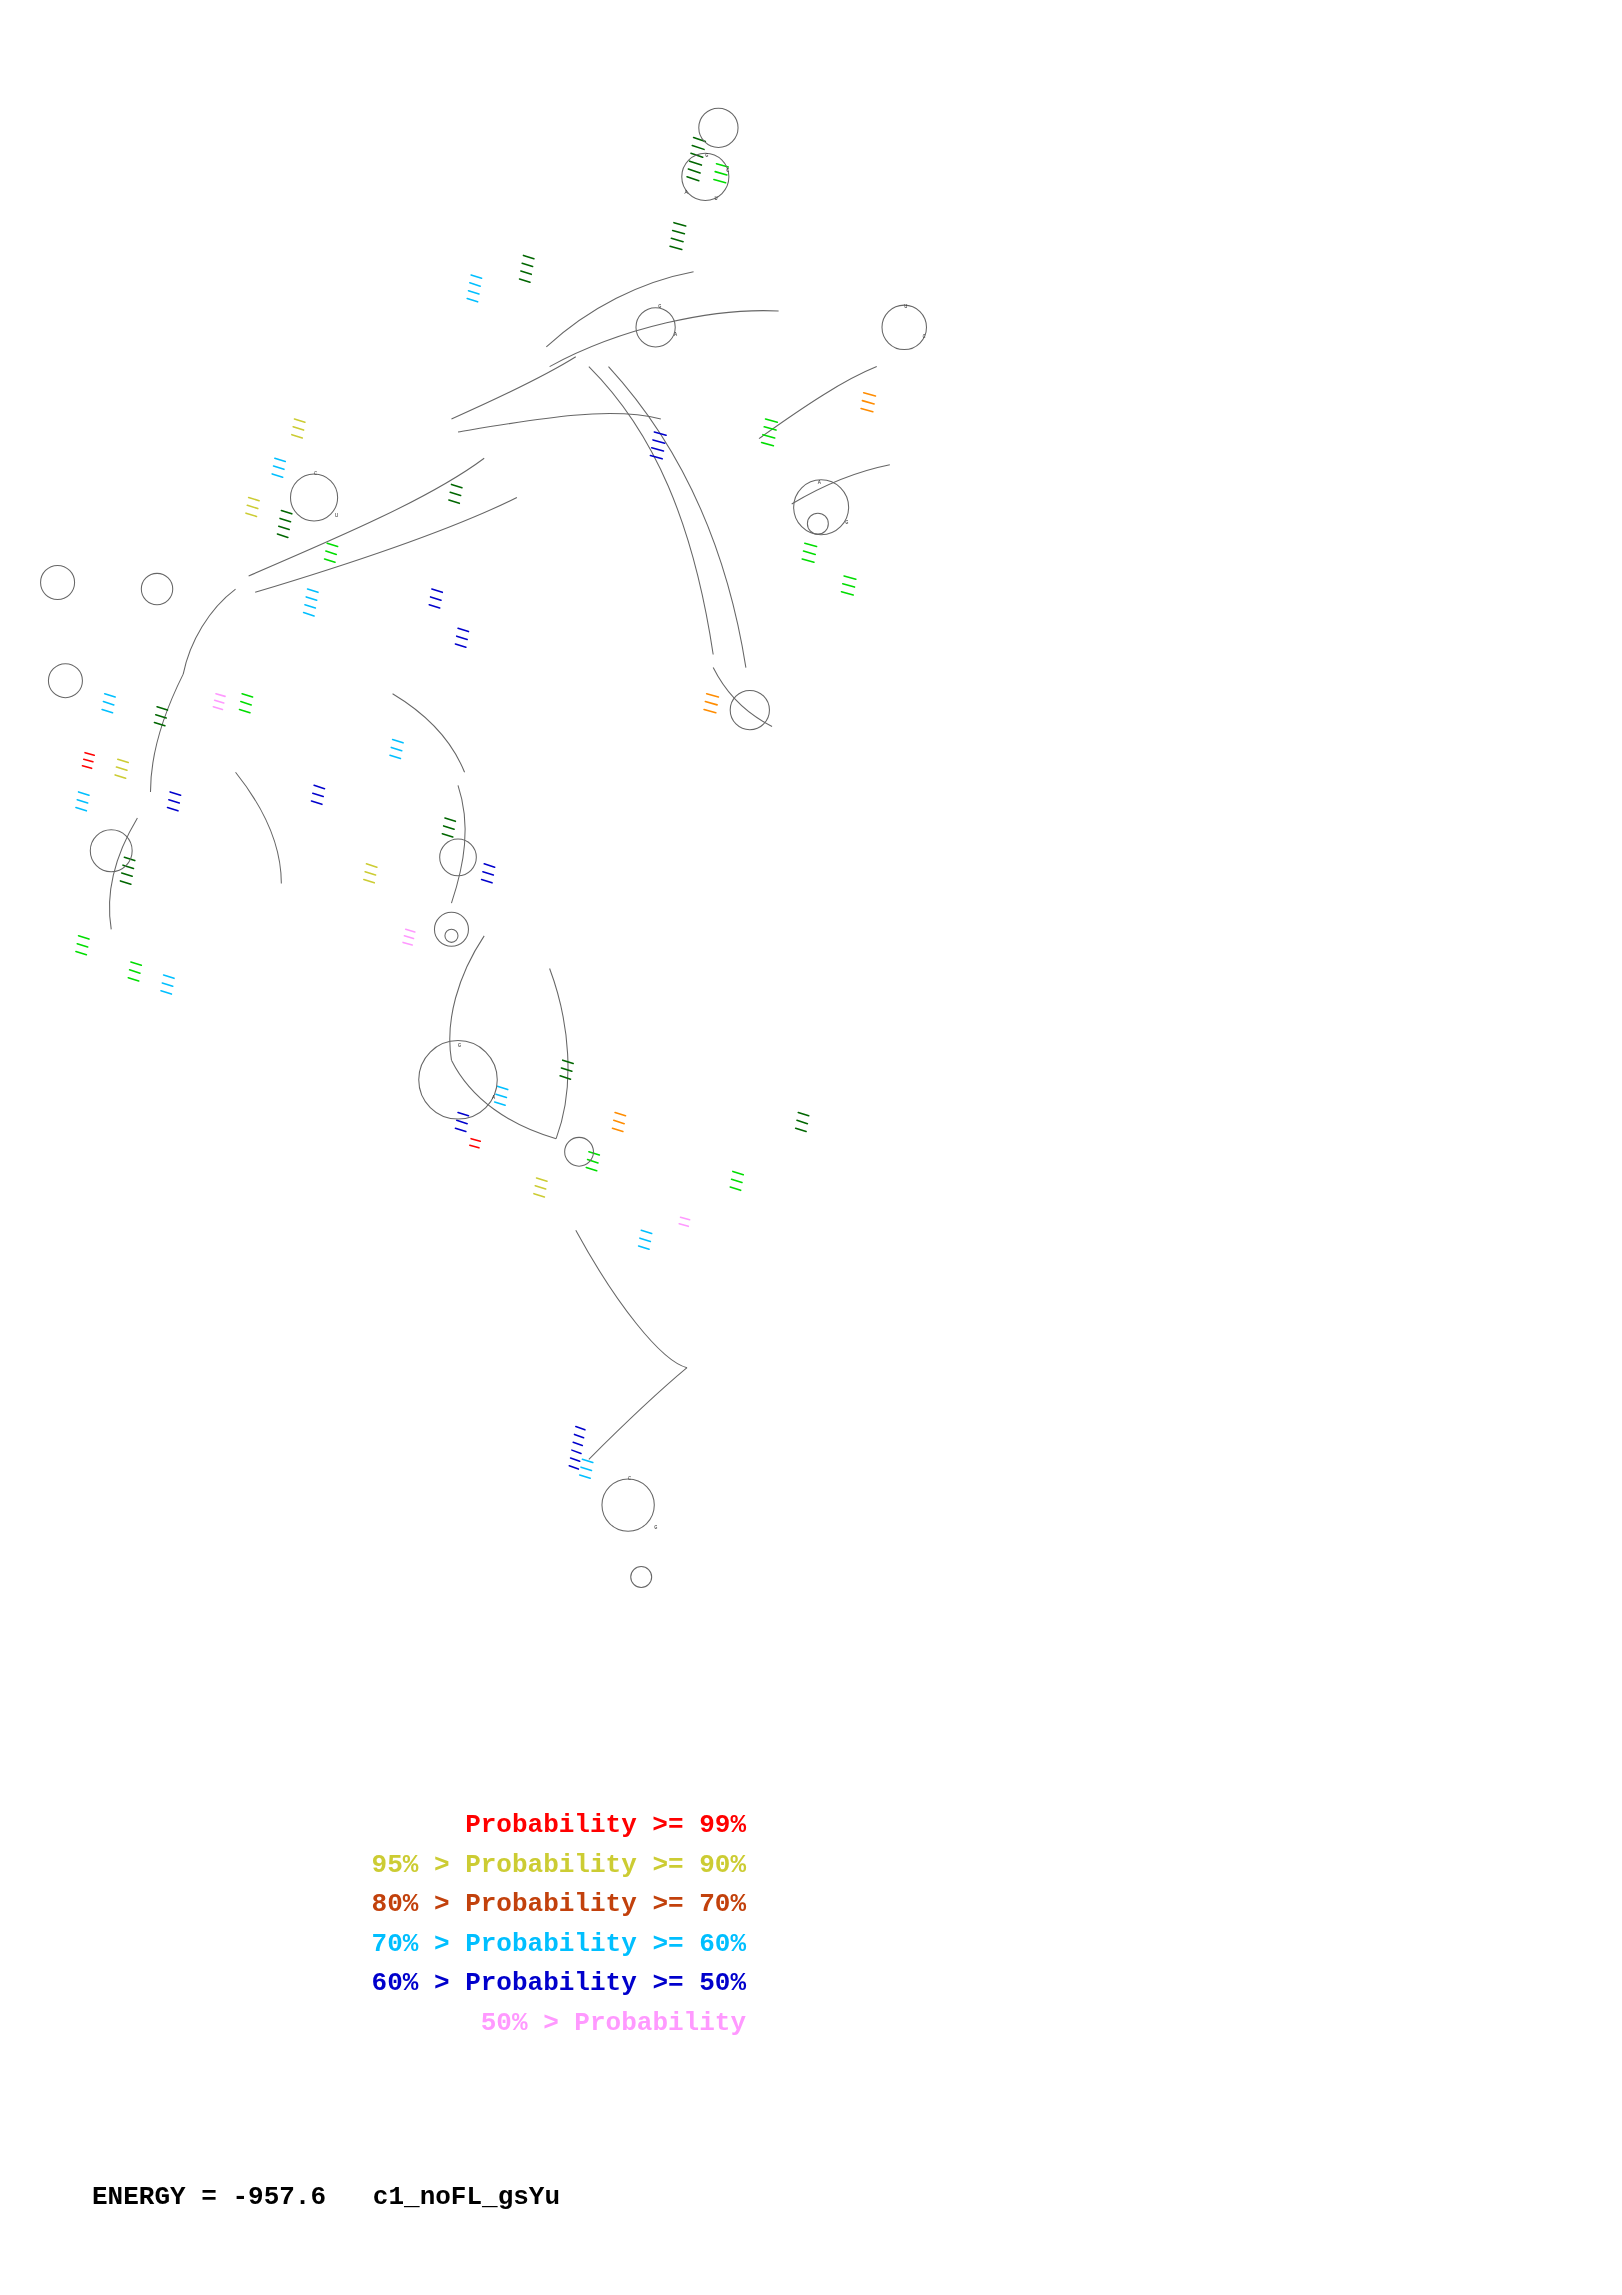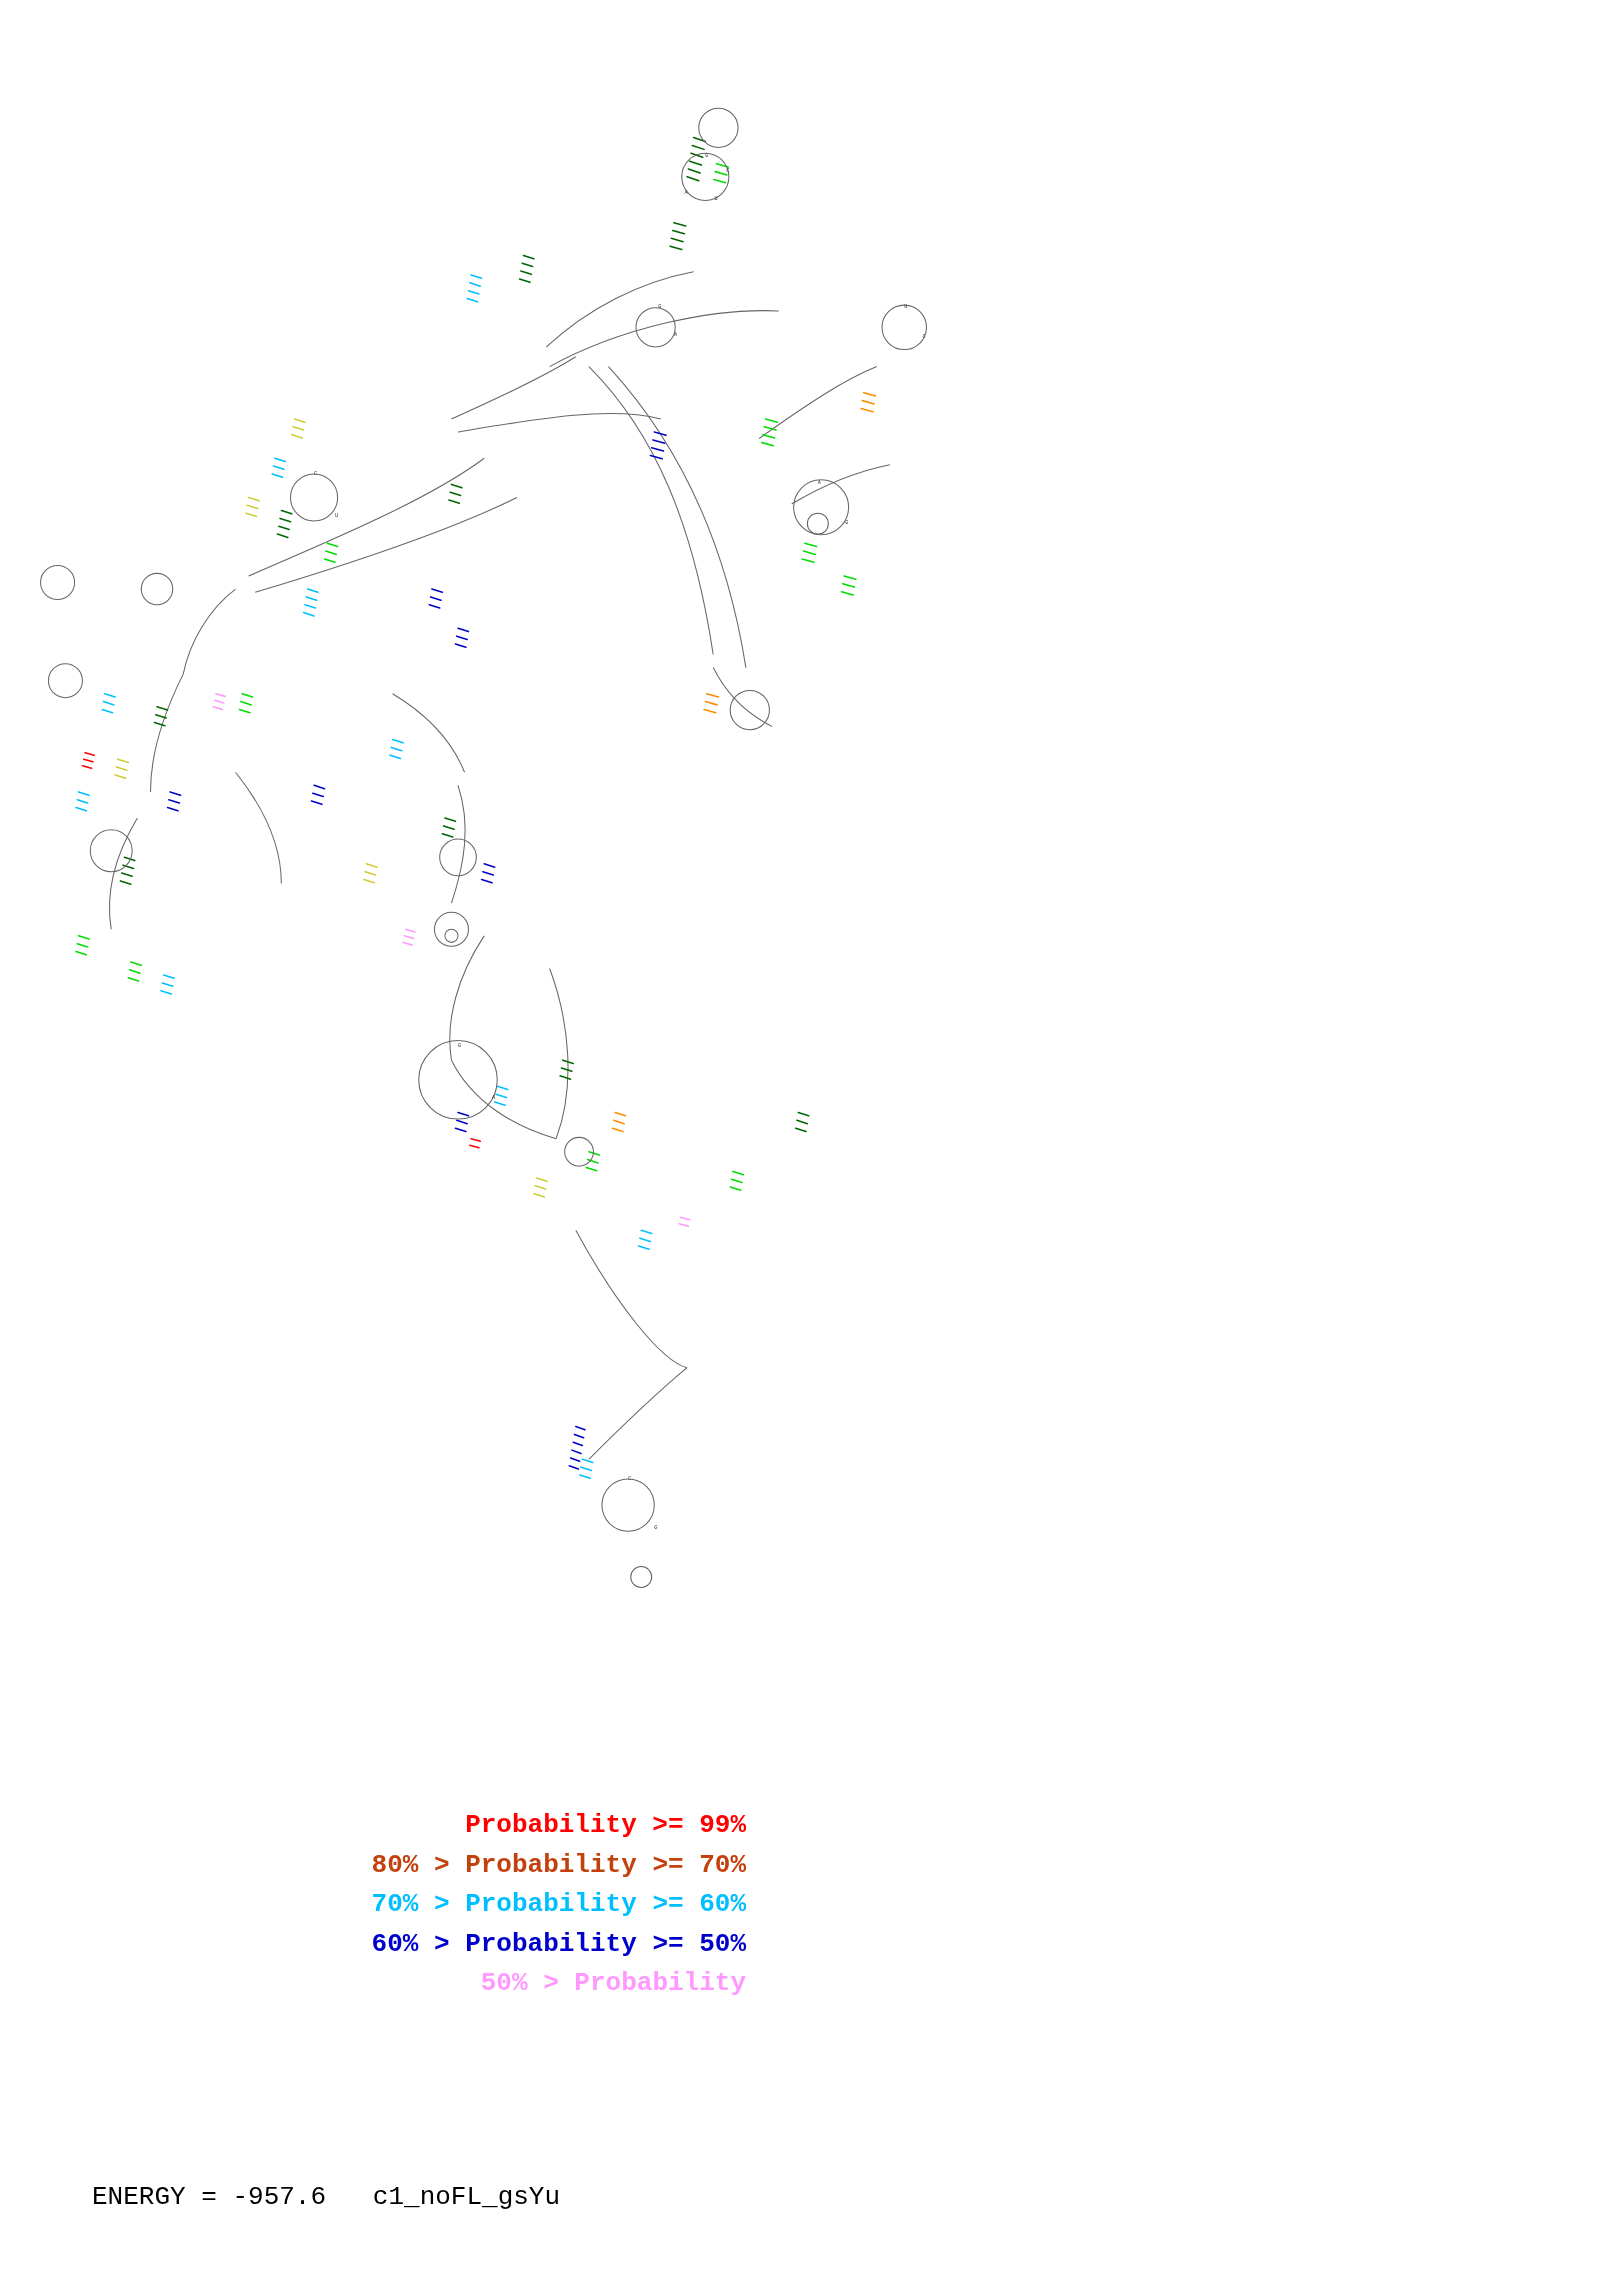--- a/index.html
+++ b/index.html
@@ -41,21 +41,21 @@
     white-space: pre;
     text-align: right;
     width: 654px;
   }
   #energy-line {
     position: absolute;
     left: 92px;
     top: 2182px;
     font-family: "Liberation Mono", monospace;
     font-size: 26px;
-    font-weight: normal;
+    font-weight: bold;
     color: #000000;
     white-space: pre;
   }
 </style>
 </head>
 <body>
 
 <div id="structure-figure">
   <svg id="structure-svg" viewBox="0 0 2479 2700" xmlns="http://www.w3.org/2000/svg">
     <g id="backbone" stroke="#666666" stroke-width="1.6" fill="none">
@@ -193,20 +193,21 @@
       <text x="700" y="1600">G</text>
         <text x="752" y="1680">A</text>
       <text x="960" y="2262">C</text>
         <text x="1000" y="2336">G</text>
     </g>
   </svg>
 </div>
 
 <div id="legend">
   <div class="legend-row" style="color:#ff0000">Probability &gt;= 99%</div>
+  <div class="legend-row" style="color:#cccc33">95% &gt; Probability &gt;= 90%</div>
   <div class="legend-row" style="color:#c2410c">80% &gt; Probability &gt;= 70%</div>
   <div class="legend-row" style="color:#00bfff">70% &gt; Probability &gt;= 60%</div>
   <div class="legend-row" style="color:#0000cc">60% &gt; Probability &gt;= 50%</div>
   <div class="legend-row" style="color:#ff99ff">50% &gt; Probability</div>
 </div>
 
 <div id="energy-line">ENERGY = -957.6   c1_noFL_gsYu</div>
 
 
 </body></html>

